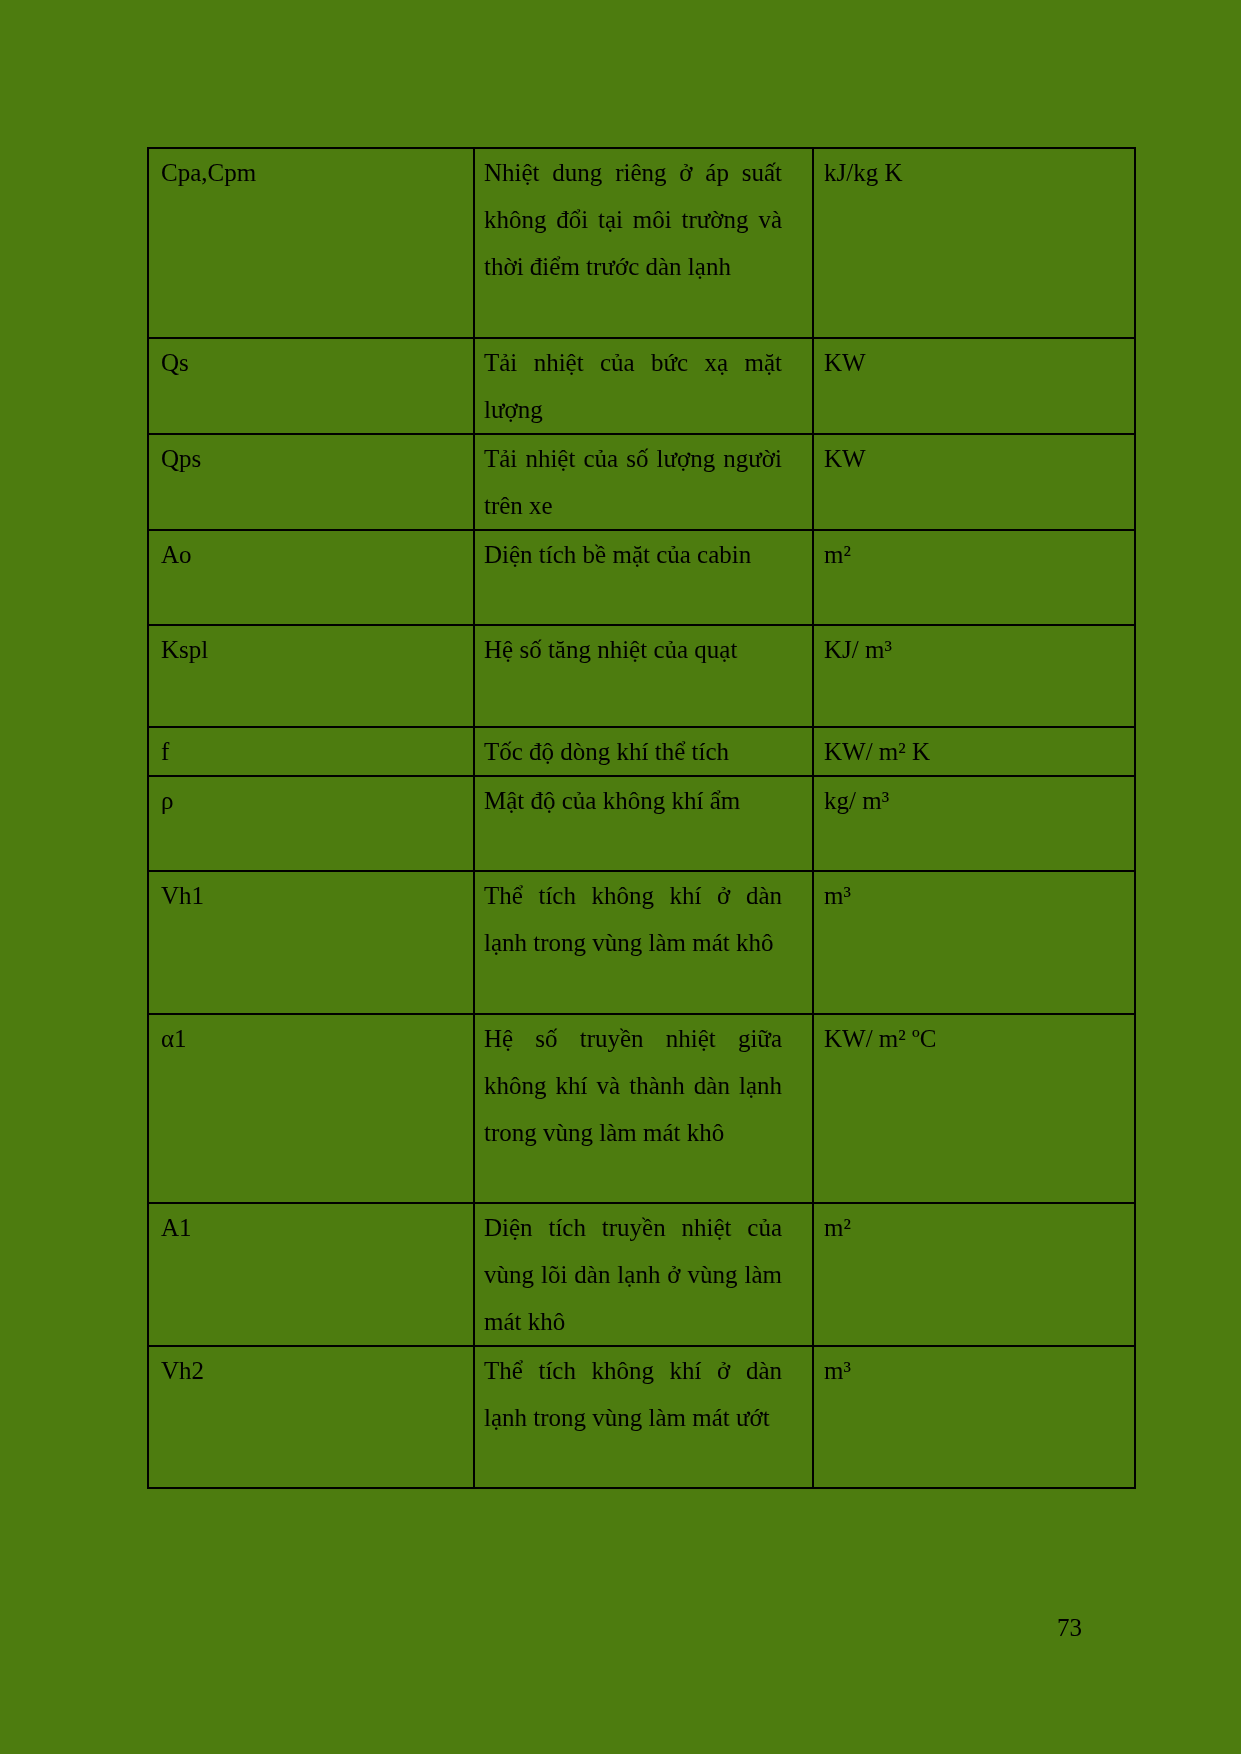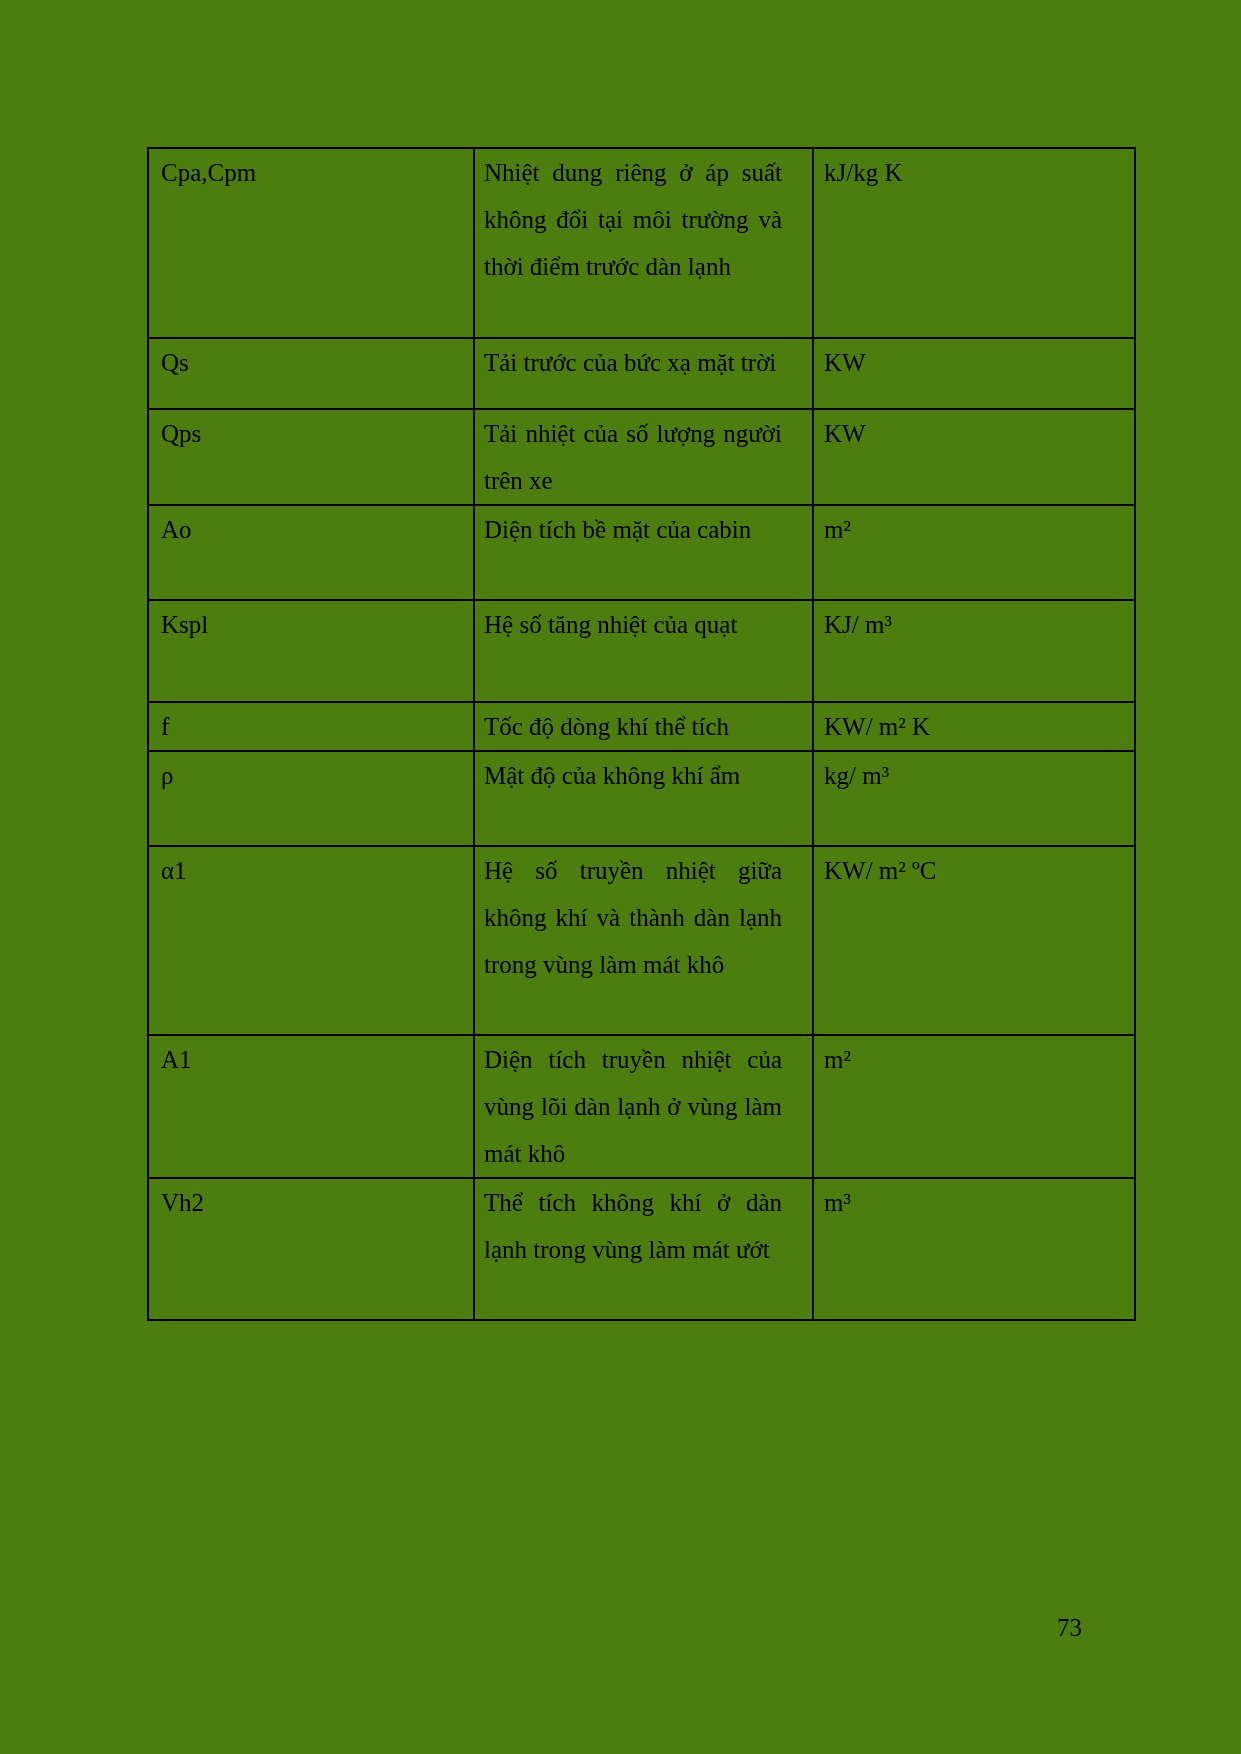--- a/index.html
+++ b/index.html
@@ -19,23 +19,23 @@
 <body>
 
 <div class="page">
   <table class="sym">
     <tbody id="tbody">
         <tr style="height: 190px;">
           <td class="c1">Cpa,Cpm</td>
           <td class="c2">Nhiệt dung riêng ở áp suất không đổi tại môi trường và thời điểm trước dàn lạnh</td>
           <td class="c3">kJ/kg K</td>
         </tr>
-        <tr style="height: 71px;">
+        <tr style="height: 95px;">
           <td class="c1">Qs</td>
-          <td class="c2">Tải trước của bức xạ mặt trời</td>
+          <td class="c2">Tải nhiệt của bức xạ mặt lượng</td>
           <td class="c3">KW</td>
         </tr>
         <tr style="height: 95px;">
           <td class="c1">Qps</td>
           <td class="c2">Tải nhiệt của số lượng người trên xe</td>
           <td class="c3">KW</td>
         </tr>
         <tr style="height: 95px;">
           <td class="c1">Ao</td>
           <td class="c2">Diện tích bề mặt của cabin</td>
@@ -49,20 +49,25 @@
         <tr style="height: 49px;">
           <td class="c1">f</td>
           <td class="c2">Tốc độ dòng khí thể tích</td>
           <td class="c3">KW/ m² K</td>
         </tr>
         <tr style="height: 95px;">
           <td class="c1">ρ</td>
           <td class="c2">Mật độ của không khí ẩm</td>
           <td class="c3">kg/ m³</td>
         </tr>
+        <tr style="height: 143px;">
+          <td class="c1">Vh1</td>
+          <td class="c2">Thể tích không khí ở dàn lạnh trong vùng làm mát khô</td>
+          <td class="c3">m³</td>
+        </tr>
         <tr style="height: 189px; margin-top: 28px;">
           <td class="c1">α1</td>
           <td class="c2">Hệ số truyền nhiệt giữa không khí và thành dàn lạnh trong vùng làm mát khô</td>
           <td class="c3">KW/ m² ºC</td>
         </tr>
         <tr style="height: 143px;">
           <td class="c1">A1</td>
           <td class="c2">Diện tích truyền nhiệt của vùng lõi dàn lạnh ở vùng làm mát khô</td>
           <td class="c3">m²</td>
         </tr>

